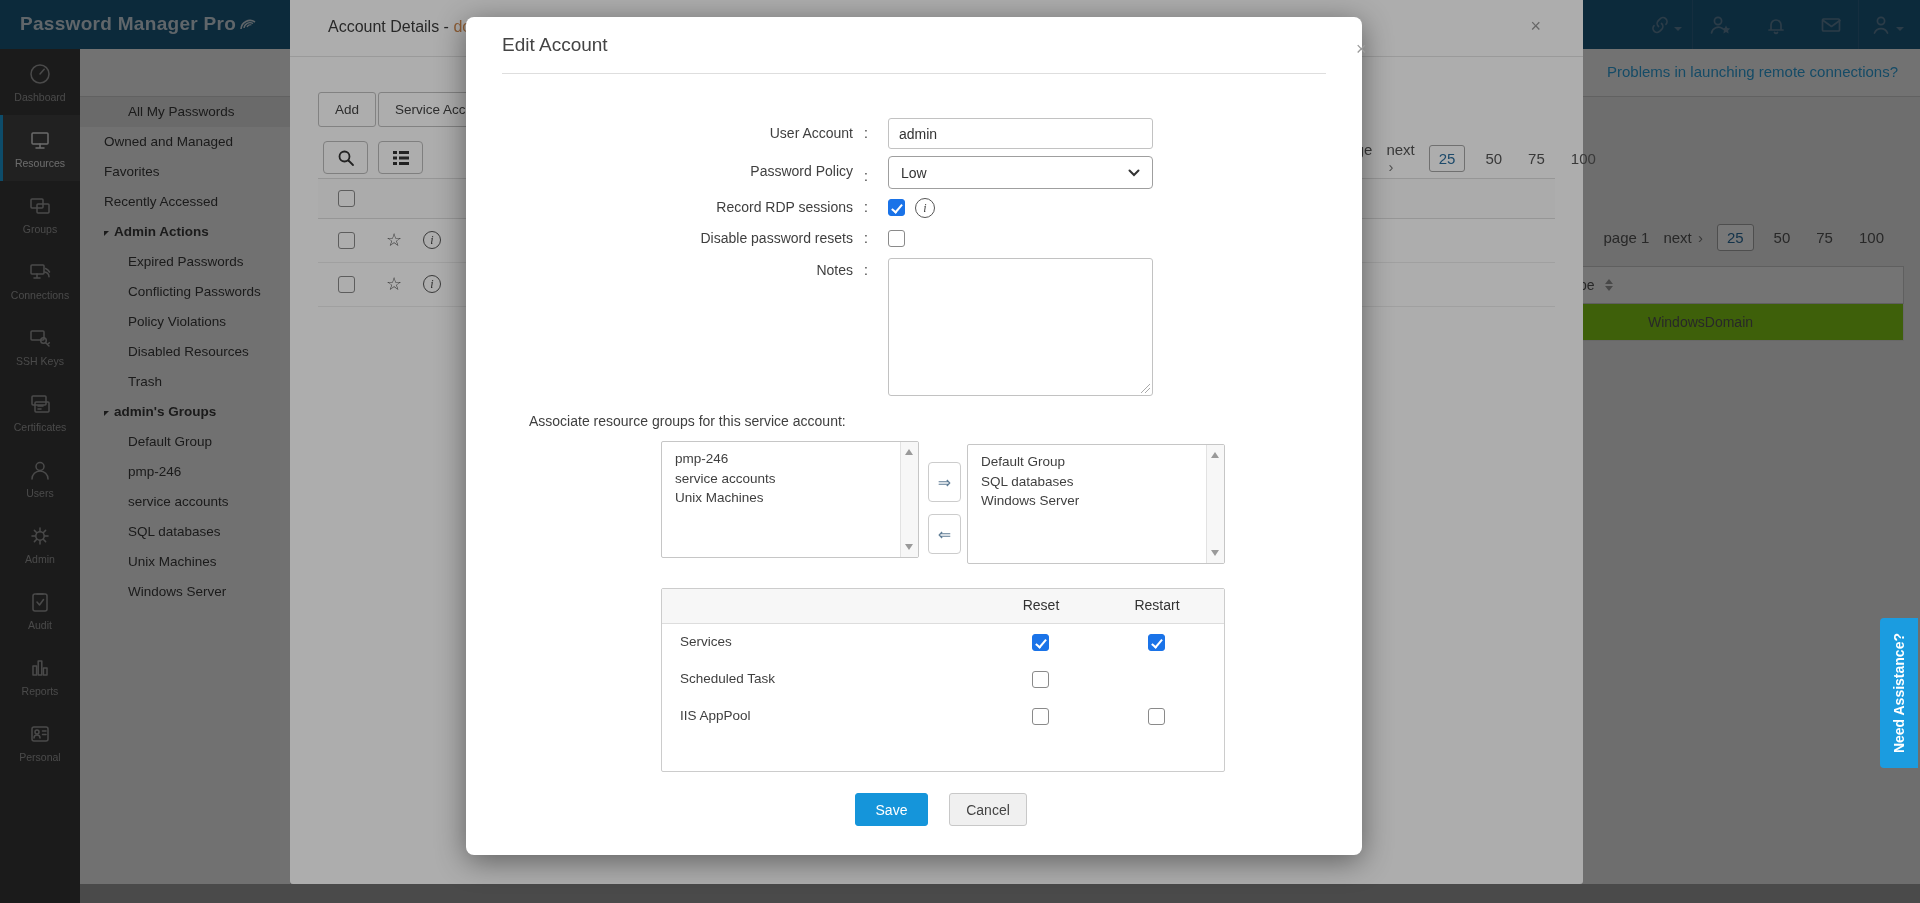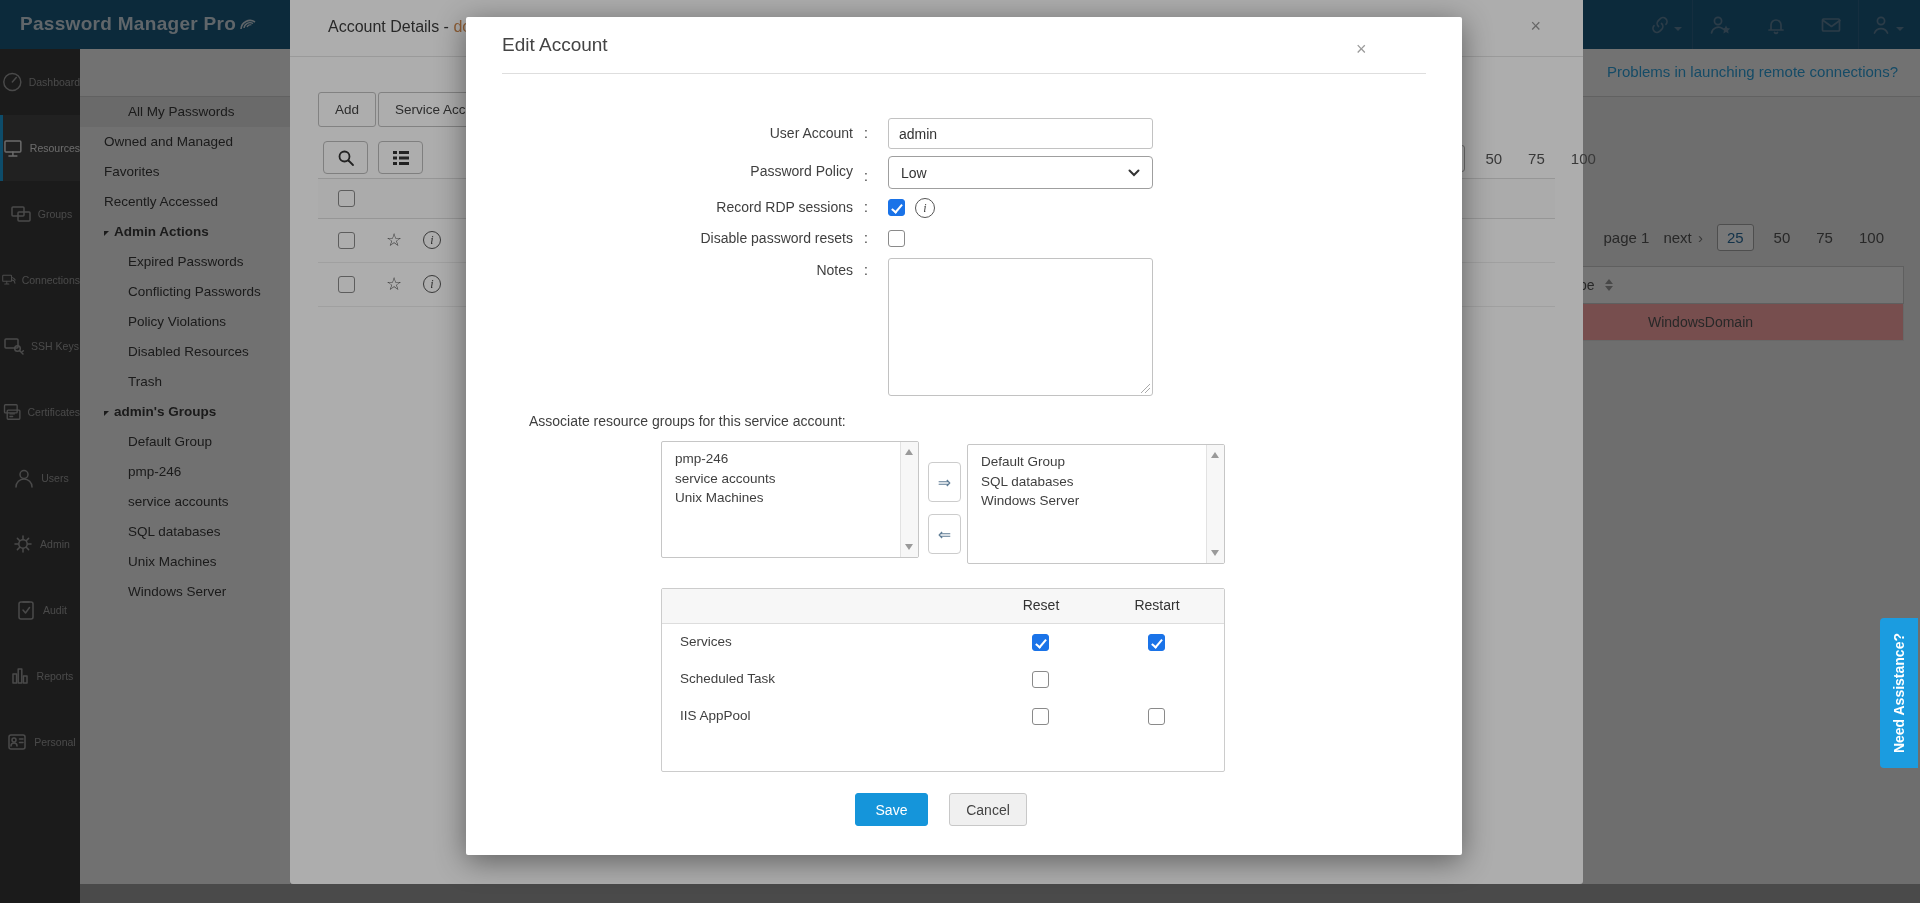--- a/index.html
+++ b/index.html
@@ -10,21 +10,21 @@
 
   
   .topbar{position:absolute;left:0;top:0;width:1920px;height:49px;background:#1b5a7f;z-index:1;}
   .logo{position:absolute;left:20px;top:13px;font-size:19px;font-weight:bold;color:#ccd8e0;letter-spacing:.3px;display:flex;align-items:center;gap:2px;}
   .top-icons{position:absolute;right:6px;top:0;height:49px;display:flex;align-items:center;z-index:1;}
   .tbtn{width:55px;height:49px;display:flex;align-items:center;justify-content:center;color:#5e8098;}
   .tbtn.sep{border-left:1px solid #2d6287;}
   .caret{width:0;height:0;border-left:4px solid transparent;border-right:4px solid transparent;border-top:4px solid #5e8098;margin-left:2px;margin-top:8px;}
 
   .sidebar{position:absolute;left:0;top:49px;width:80px;height:854px;background:#3b3b3b;z-index:1;}
-  .s-item{height:66px;display:flex;flex-direction:row;align-items:center;justify-content:center;gap:4px;
+  .s-item{height:66px;display:flex;flex-direction:column;align-items:center;justify-content:center;gap:4px;
           color:#9d9d9d;font-size:10.5px;cursor:pointer;}
   .s-item.selected{background:#484848;color:#e2e2e2;box-shadow:inset 3px 0 0 #1da1e0;}
   .s-item svg{stroke:currentColor;fill:none;stroke-width:1.5;stroke-linecap:round;stroke-linejoin:round;}
 
   .explorer{position:absolute;left:80px;top:49px;width:210px;height:835px;background:#f0f0f0;border-right:1px solid #c9c9c9;z-index:1;}
   .e-head{display:flex;align-items:center;padding:18px 0 12px 24px;font-size:15px;color:#333;border-bottom:1px solid #dcdcdc;}
   .e-help{width:15px;height:15px;margin-left:8px;border:1px solid #999;border-radius:50%;font-size:10px;line-height:15px;text-align:center;color:#777;}
   .e-item{height:30px;line-height:30px;font-size:13.5px;color:#3a3a3a;padding-left:24px;white-space:nowrap;cursor:pointer;}
   .e-item.selected{background:#e0e0e0;padding-left:48px;}
   .e-item.lvl1{padding-left:48px;}
@@ -33,21 +33,21 @@
 
   .linkrow{position:absolute;left:80px;top:49px;width:1840px;height:47px;background:#f3f3f3;border-bottom:1px solid #cfcfcf;z-index:1;}
   .helplink{position:absolute;right:22px;top:14px;font-size:15px;color:var(--link,#2e9fd8);cursor:pointer;}
   .pg{display:flex;align-items:center;gap:14px;font-size:15px;color:#555;}
   .pg .nextch{margin-left:2px;color:#777;}
   .pg .size{padding:4px 6px;cursor:pointer;}
   .pg .size.selected{border:1px solid #a5a5a5;border-radius:3px;background:#fff;color:#2c6e9e;padding:4px 9px;}
   .main-pg{position:absolute;top:224px;right:30px;z-index:1;}
   .mtable{position:absolute;left:1480px;top:266px;width:424px;z-index:1;}
   .mtable .th{height:36px;background:#f7f7f7;border:1px solid #c9c9c9;display:flex;align-items:center;font-size:14px;color:#555;}
-  .mtable .tr{height:36px;background:#fca5a5;border:1px solid #ddd;border-top:none;display:flex;align-items:center;font-size:14px;color:#555;}
+  .mtable .tr{height:36px;background:#84cc16;border:1px solid #ddd;border-top:none;display:flex;align-items:center;font-size:14px;color:#555;}
   .sort{display:inline-flex;flex-direction:column;gap:2px;margin-left:10px;}
   .sort i{width:0;height:0;border-left:4px solid transparent;border-right:4px solid transparent;}
   .sort .u{border-bottom:5px solid #9a9a9a;}
   .sort .d{border-top:5px solid #9a9a9a;}
   .footer{position:absolute;left:80px;top:884px;width:1840px;height:19px;background:#9e9e9e;z-index:1;}
 
   
   .overlayA{position:absolute;inset:0;background:rgba(0,0,0,.30);z-index:2;}
   .overlayB{position:absolute;inset:0;background:rgba(0,0,0,.32);z-index:4;}
 
@@ -66,21 +66,21 @@
   .d-tr{height:43px;border-bottom:1px solid #ececec;position:relative;}
   .cb{display:inline-block;width:17px;height:17px;border:1px solid #8a8a8a;border-radius:3px;background:#fff;box-sizing:border-box;cursor:pointer;}
   .cb.on{background:var(--accent,#1a73e8);border-color:var(--accent,#1a73e8);position:relative;}
   .cb.on::after{content:"";position:absolute;left:5px;top:1.5px;width:4px;height:9px;border:solid #fff;border-width:0 2px 2px 0;transform:rotate(40deg);}
   .star{font-size:18px;color:#555;line-height:1;}
   .info{display:inline-flex;align-items:center;justify-content:center;width:18px;height:18px;border:1.4px solid #555;border-radius:50%;
         font-family:"Liberation Serif",serif;font-size:12px;font-style:italic;color:#444;box-sizing:border-box;}
   .d-pg{position:absolute;left:1049px;top:141px;}
 
   
-  .modal{position:absolute;left:466px;top:17px;width:996px;height:838px;background:#fff;border-radius:2px;
+  .modal{position:absolute;left:466px;top:17px;width:896px;height:838px;background:#fff;border-radius:8px;
          box-shadow:0 6px 30px rgba(0,0,0,.45);z-index:5;font-size:14px;color:#3f3f3f;}
   .m-title{position:absolute;left:36px;top:17px;font-size:19px;color:#444;}
   .m-divider{position:absolute;left:36px;right:36px;top:56px;border-bottom:1px solid #dedede;}
   .m-close{position:absolute;left:890px;top:22px;font-size:18px;color:#9b9b9b;cursor:pointer;}
   .m-label{position:absolute;left:57px;width:330px;text-align:right;}
   .m-colon{position:absolute;left:398px;}
   .tfield{position:absolute;left:422px;width:265px;height:31px;border:1px solid #c2c2c2;border-radius:3px;box-sizing:border-box;
           font-family:"Liberation Sans",sans-serif;font-size:14px;color:#333;padding:0 10px;background:#fff;}
   .sel{position:absolute;left:422px;width:265px;height:33px;border:1px solid #9f9f9f;border-radius:4px;box-sizing:border-box;background:#fff;
        display:flex;align-items:center;padding:0 12px;cursor:pointer;color:#333;}

